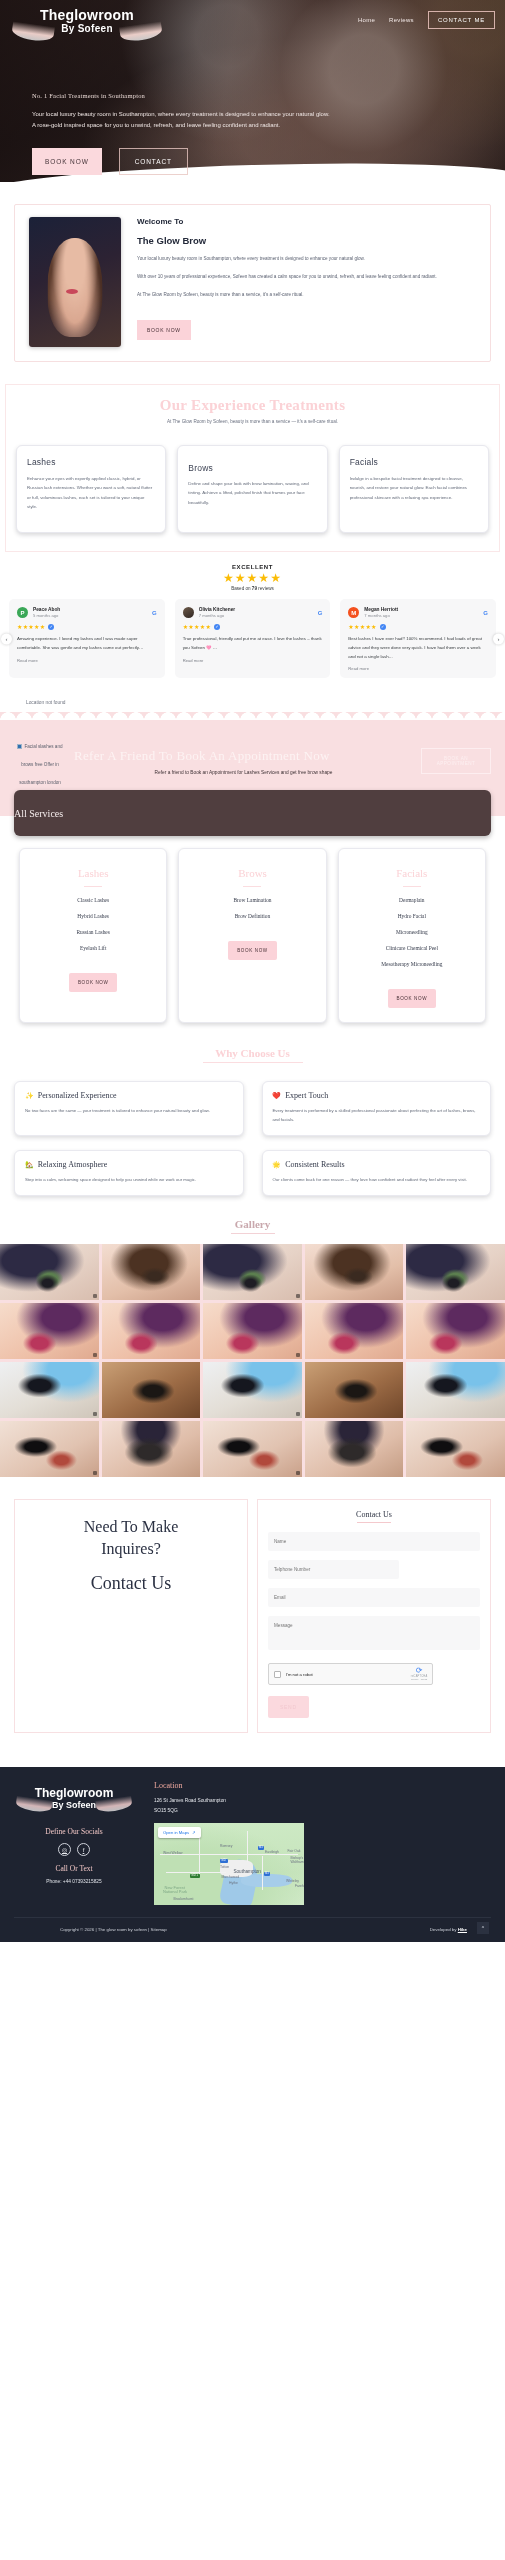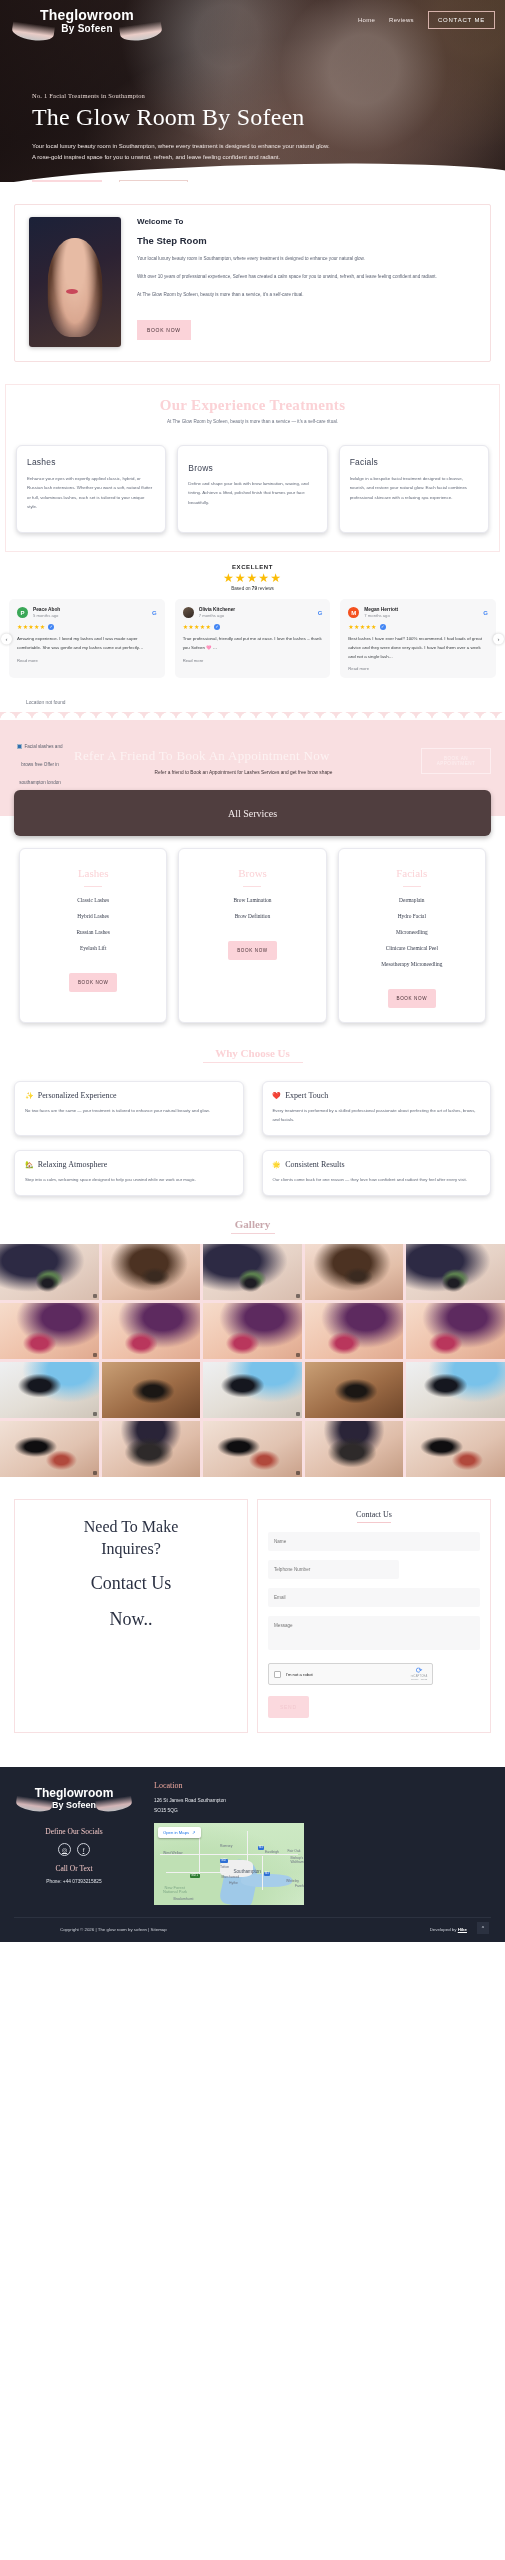--- a/index.html
+++ b/index.html
@@ -185,21 +185,21 @@
   .refer-btn {
     border: 1px solid #fdeef0; background: transparent; color: #fdf0f1;
     font-size: 4.6px; letter-spacing: .5px; padding: 7px 8px; cursor: pointer;
     flex: 0 0 70px; font-family:"Liberation Sans", sans-serif;
   }
 
   
   .allsvc-wrap { position: relative; margin-top: -26px; padding: 0 14px; }
   .allsvc-banner {
     background: #503e3f; border-radius: 6px; height: 46px;
-    display: flex; align-items: center; justify-content: center;
+    display: flex; align-items: center; justify-content: flex-start;
     box-shadow: 0 2px 5px rgba(0,0,0,.28); position: relative; z-index: 3;
   }
   .allsvc-banner span { font-family:"Liberation Serif", serif; font-size: 10px; color: #f6eeee; }
   .svc-cards { display: flex; gap: 11px; padding: 0 5px; margin-top: 12px; }
   .svc-card {
     flex: 1; background: #fff; border: 1px solid #e9e9ef; border-radius: 6px;
     box-shadow: 0 2px 4px rgba(40,40,50,.18);
     padding: 18px 6px 14px; text-align: center; min-height: 170px;
   }
   .svc-h { font-family:"Liberation Serif", serif; font-size: 11px; color: #fbd2d6; }
@@ -370,42 +370,41 @@
       </div>
       <div class="nav-links">
         <a class="nav-link" href="#">Home</a>
         <a class="nav-link" href="#">Reviews</a>
         <button class="nav-cta">CONTACT ME</button>
       </div>
     </nav>
 
     <div class="hero-copy">
       <div class="hero-eyebrow">No. 1 Facial Treatments in Southampton</div>
-      <h1 class="hero-title">The Glow Room By Sofeen</h1>
       <div class="hero-sub">
         <div>Your local luxury beauty room in Southampton, where every treatment is designed to enhance your natural glow.</div>
         <div>A rose-gold inspired space for you to unwind, refresh, and leave feeling confident and radiant.</div>
       </div>
       <div class="hero-btns">
         <button class="btn-pink">BOOK NOW</button>
         <button class="btn-ghost">CONTACT</button>
       </div>
     </div>
     <div class="hero-curve"></div>
   </section>
 
   <section class="welcome">
     <div class="welcome-card">
       <div class="welcome-photo">
         <div class="pf"></div>
         <div class="lips"></div>
       </div>
       <div class="welcome-body">
         <div class="welcome-kicker">Welcome To</div>
-        <div class="welcome-h">The Step Room</div>
+        <div class="welcome-h">The Glow Brow</div>
         <p class="welcome-p">Your local luxury beauty room in Southampton, where every treatment is designed to enhance your natural glow.</p>
         <p class="welcome-p">With over 10 years of professional experience, Sofeen has created a calm space for you to unwind, refresh, and leave feeling confident and radiant.</p>
         <p class="welcome-p">At The Glow Room by Sofeen, beauty is more than a service, it's a self-care ritual.</p>
         <button class="welcome-book">BOOK NOW</button>
       </div>
     </div>
   </section>
 
   <section class="sig">
     <h2 class="sig-title">Our Experience Treatments</h2>
@@ -620,21 +619,20 @@
         <div class="gal-cell eyeG"></div>
         <div class="gal-cell eyeF"></div>
       </div>
   </section>
 
   <section class="contact">
     <div class="contact-left">
       <div class="cl-1">Need To Make</div>
       <div class="cl-1">Inquires?</div>
       <div class="cl-2">Contact Us</div>
-      <div class="cl-2">Now..</div>
     </div>
     <div class="contact-right">
       <div class="cr-title">Contact Us</div>
       <div class="cr-rule"></div>
       <input class="field" type="text" placeholder="Name" style="">
       <input class="field short" type="text" placeholder="Telphone Number" style="">
       <input class="field" type="text" placeholder="Email" style="">
       <textarea class="field msg" placeholder="Message" style=""></textarea>
       <div class="captcha">
         <div class="cb"></div>

